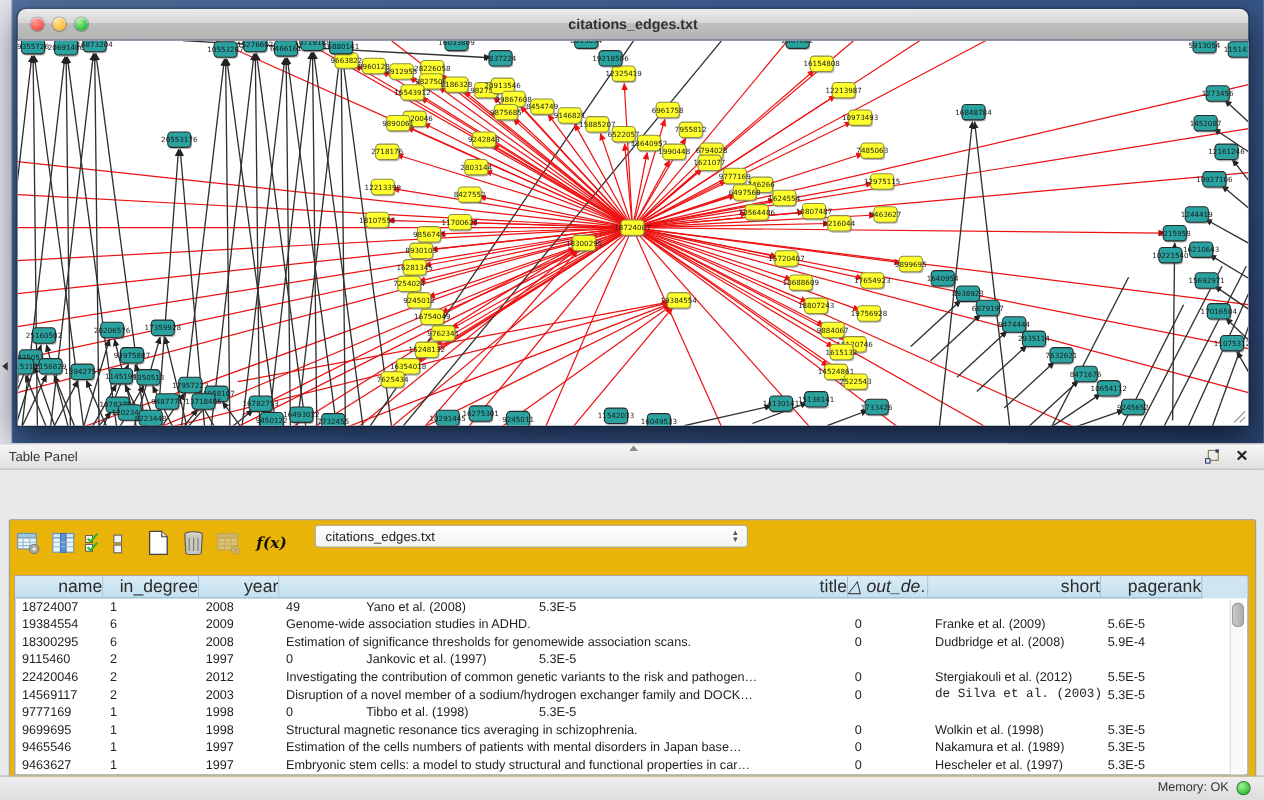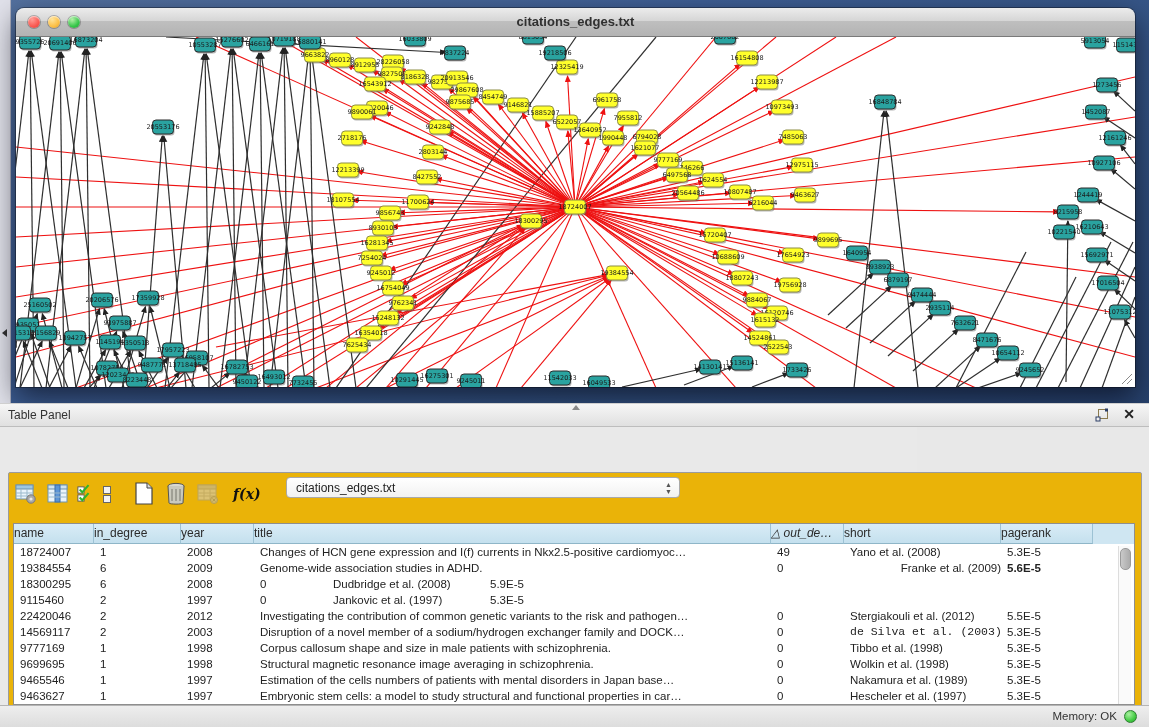--- a/index.html
+++ b/index.html
@@ -38,21 +38,21 @@
   .toolbar{position:absolute;left:4px;top:6px;height:30px;display:flex;align-items:center;}
   .tbtn{width:26px;height:26px;display:flex;align-items:center;justify-content:center;margin-right:6px;cursor:pointer;}
   .tbtn.narrow{width:16px;}
   .fx{font-family:"DejaVu Serif",serif;font-style:italic;font-weight:bold;font-size:14px;color:#111;margin:0 8px 0 6px;}
   .combo{position:absolute;left:277px;top:4px;width:394px;height:21px;background:linear-gradient(#ffffff,#f2f2f2);
     border:1px solid #a9a9a9;border-radius:4px;font-size:12px;color:#222;line-height:21px;padding-left:9px;box-sizing:border-box;cursor:pointer;}
   .combo .arrows{position:absolute;right:7px;top:3px;font-size:7px;line-height:7px;color:#555;text-align:center;}
 
   .tablewrap{position:absolute;left:4px;top:50px;width:1122px;height:182px;background:#fff;border:1px solid #8e8e8e;box-sizing:border-box;}
   .thead{display:flex;height:20px;background:#cfe6f2;}
-  .th{box-sizing:border-box;height:20px;line-height:19px;text-align:left;font-size:12px;color:#2b2b2b;
+  .th{box-sizing:border-box;height:20px;line-height:19px;text-align:right;font-size:16px;color:#2b2b2b;
     background:linear-gradient(#d9ecf6,#c4e0ee);border-right:1px solid #9dc2d4;border-bottom:1px solid #8fb6c8;cursor:pointer;white-space:nowrap;overflow:hidden;}
   .tbody{position:absolute;left:0;top:20px;right:0;bottom:0;overflow:hidden;}
   .tr{display:flex;height:16px;}
   .td{box-sizing:border-box;height:16px;line-height:16px;font-size:11.5px;color:#222;padding-left:6px;white-space:nowrap;overflow:hidden;}
   .vscroll{position:absolute;right:3px;top:22px;width:12px;height:158px;background:#fafafa;border-left:1px solid #ddd;}
   .vthumb{position:absolute;left:1px;top:2px;width:9px;height:20px;border-radius:5px;background:linear-gradient(90deg,#c9c9c9,#ababab);border:1px solid #9a9a9a;}
 
   .seg-group{position:absolute;left:50%;top:271px;transform:translateX(-50%);display:inline-flex;
     border:1px solid #9e9e9e;border-radius:5px;overflow:hidden;background:#fdfdfd;box-shadow:0 1px 1px rgba(255,255,255,.8);}
   .seg{padding:3px 15px;font-size:12.5px;color:#222;border-right:1px solid #b8b8b8;cursor:pointer;background:linear-gradient(#ffffff,#f2f2f2);}
@@ -1053,41 +1053,41 @@
             <div class="th" style="width: 517px;">title</div>
             <div class="th" style="width: 73px; font-style: italic;">△ out_de…</div>
             <div class="th" style="width: 157px;">short</div>
             <div class="th" style="width: 92px;">pagerank</div>
           </div>
         <div class="tbody">
             <div class="tr">
               <div class="td" style="width: 80px;">18724007</div>
               <div class="td" style="width: 87px;">1</div>
               <div class="td" style="width: 73px;">2008</div>
-              <div class="td" style="width: 517px;">Changes of HCN gene expression and I(f) currents in Nkx2.5-positive cardiomyoc…</div>
               <div class="td" style="width: 73px;">49</div>
               <div class="td" style="width: 157px;">Yano et al. (2008)</div>
               <div class="td" style="width: 92px;">5.3E-5</div>
             </div>
             <div class="tr">
               <div class="td" style="width: 80px;">19384554</div>
               <div class="td" style="width: 87px;">6</div>
               <div class="td" style="width: 73px;">2009</div>
               <div class="td" style="width: 517px;">Genome-wide association studies in ADHD.</div>
               <div class="td" style="width: 73px;">0</div>
-              <div class="td" style="width: 157px; text-align: right;">Franke et al. (2009)</div>
-              <div class="td" style="width: 92px; font-weight: bold;">5.6E-5</div>
+              <div class="td" style="width: 157px;">Franke et al. (2009)</div>
+              <div class="td" style="width: 92px;">5.6E-5</div>
             </div>
             <div class="tr">
               <div class="td" style="width: 80px;">18300295</div>
               <div class="td" style="width: 87px;">6</div>
               <div class="td" style="width: 73px;">2008</div>
+              <div class="td" style="width: 517px;">Estimation of significance thresholds for genomewide association scans.</div>
               <div class="td" style="width: 73px;">0</div>
               <div class="td" style="width: 157px;">Dudbridge et al. (2008)</div>
-              <div class="td" style="width: 92px;">5.9E-5</div>
+              <div class="td" style="width: 92px;">5.9E-4</div>
             </div>
             <div class="tr">
               <div class="td" style="width: 80px;">9115460</div>
               <div class="td" style="width: 87px;">2</div>
               <div class="td" style="width: 73px;">1997</div>
               <div class="td" style="width: 73px;">0</div>
               <div class="td" style="width: 157px;">Jankovic et al. (1997)</div>
               <div class="td" style="width: 92px;">5.3E-5</div>
             </div>
             <div class="tr">
@@ -1105,30 +1105,29 @@
               <div class="td" style="width: 73px;">2003</div>
               <div class="td" style="width: 517px;">Disruption of a novel member of a sodium/hydrogen exchanger family and DOCK…</div>
               <div class="td" style="width: 73px;">0</div>
               <div class="td" style="width: 157px; font-family: Liberation Mono, monospace;">de Silva et al. (2003)</div>
               <div class="td" style="width: 92px;">5.3E-5</div>
             </div>
             <div class="tr">
               <div class="td" style="width: 80px;">9777169</div>
               <div class="td" style="width: 87px;">1</div>
               <div class="td" style="width: 73px;">1998</div>
-              <div class="td" style="width: 517px;">Corpus callosum shape and size in male patients with schizophrenia.</div>
               <div class="td" style="width: 73px;">0</div>
               <div class="td" style="width: 157px;">Tibbo et al. (1998)</div>
               <div class="td" style="width: 92px;">5.3E-5</div>
             </div>
             <div class="tr">
               <div class="td" style="width: 80px;">9699695</div>
               <div class="td" style="width: 87px;">1</div>
               <div class="td" style="width: 73px;">1998</div>
-              <div class="td" style="width: 517px;">Structural magnetic resonance image averaging in schizophrenia.</div>
+              <div class="td" style="width: 517px;">Structural magnetic resonance tics averaging in schizophrenia.</div>
               <div class="td" style="width: 73px;">0</div>
               <div class="td" style="width: 157px;">Wolkin et al. (1998)</div>
               <div class="td" style="width: 92px;">5.3E-5</div>
             </div>
             <div class="tr">
               <div class="td" style="width: 80px;">9465546</div>
               <div class="td" style="width: 87px;">1</div>
               <div class="td" style="width: 73px;">1997</div>
               <div class="td" style="width: 517px;">Estimation of the cells numbers of patients with mental disorders in Japan base…</div>
               <div class="td" style="width: 73px;">0</div>

